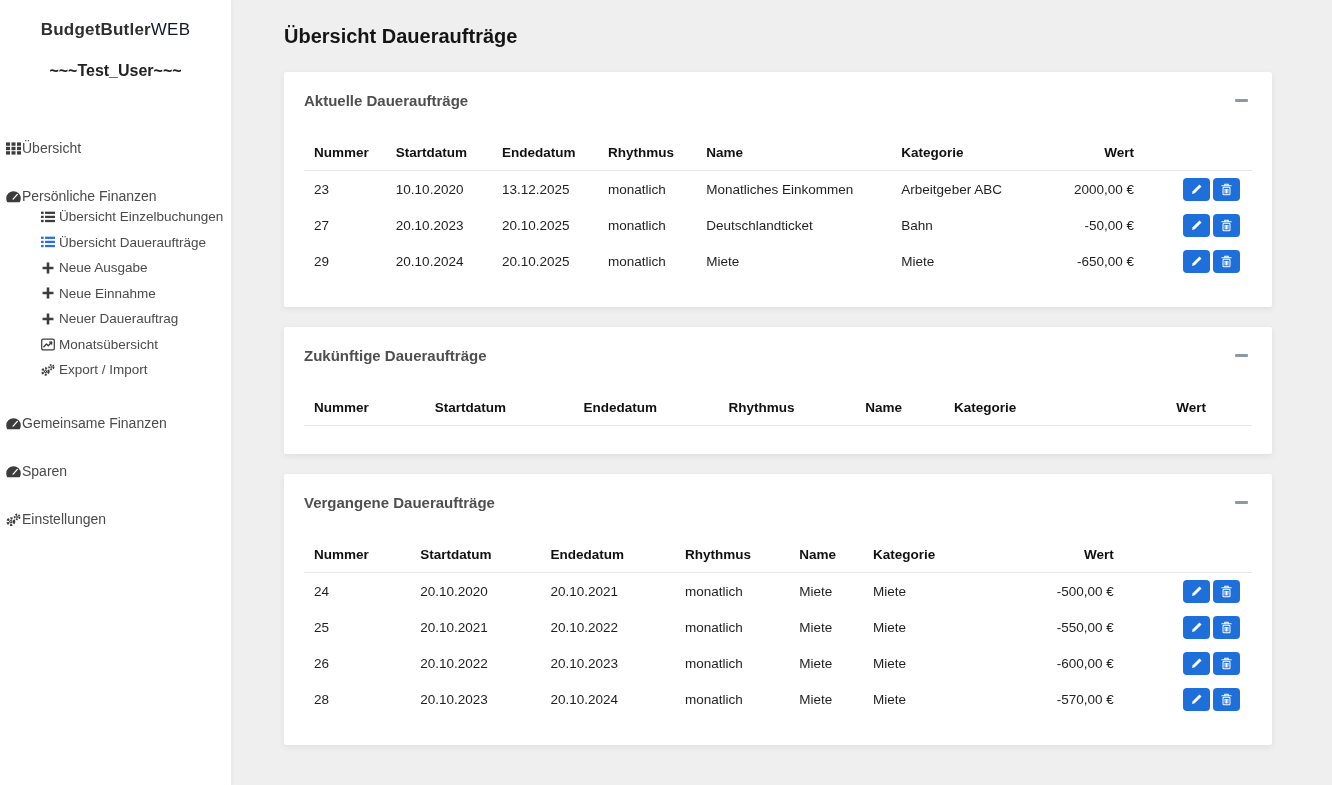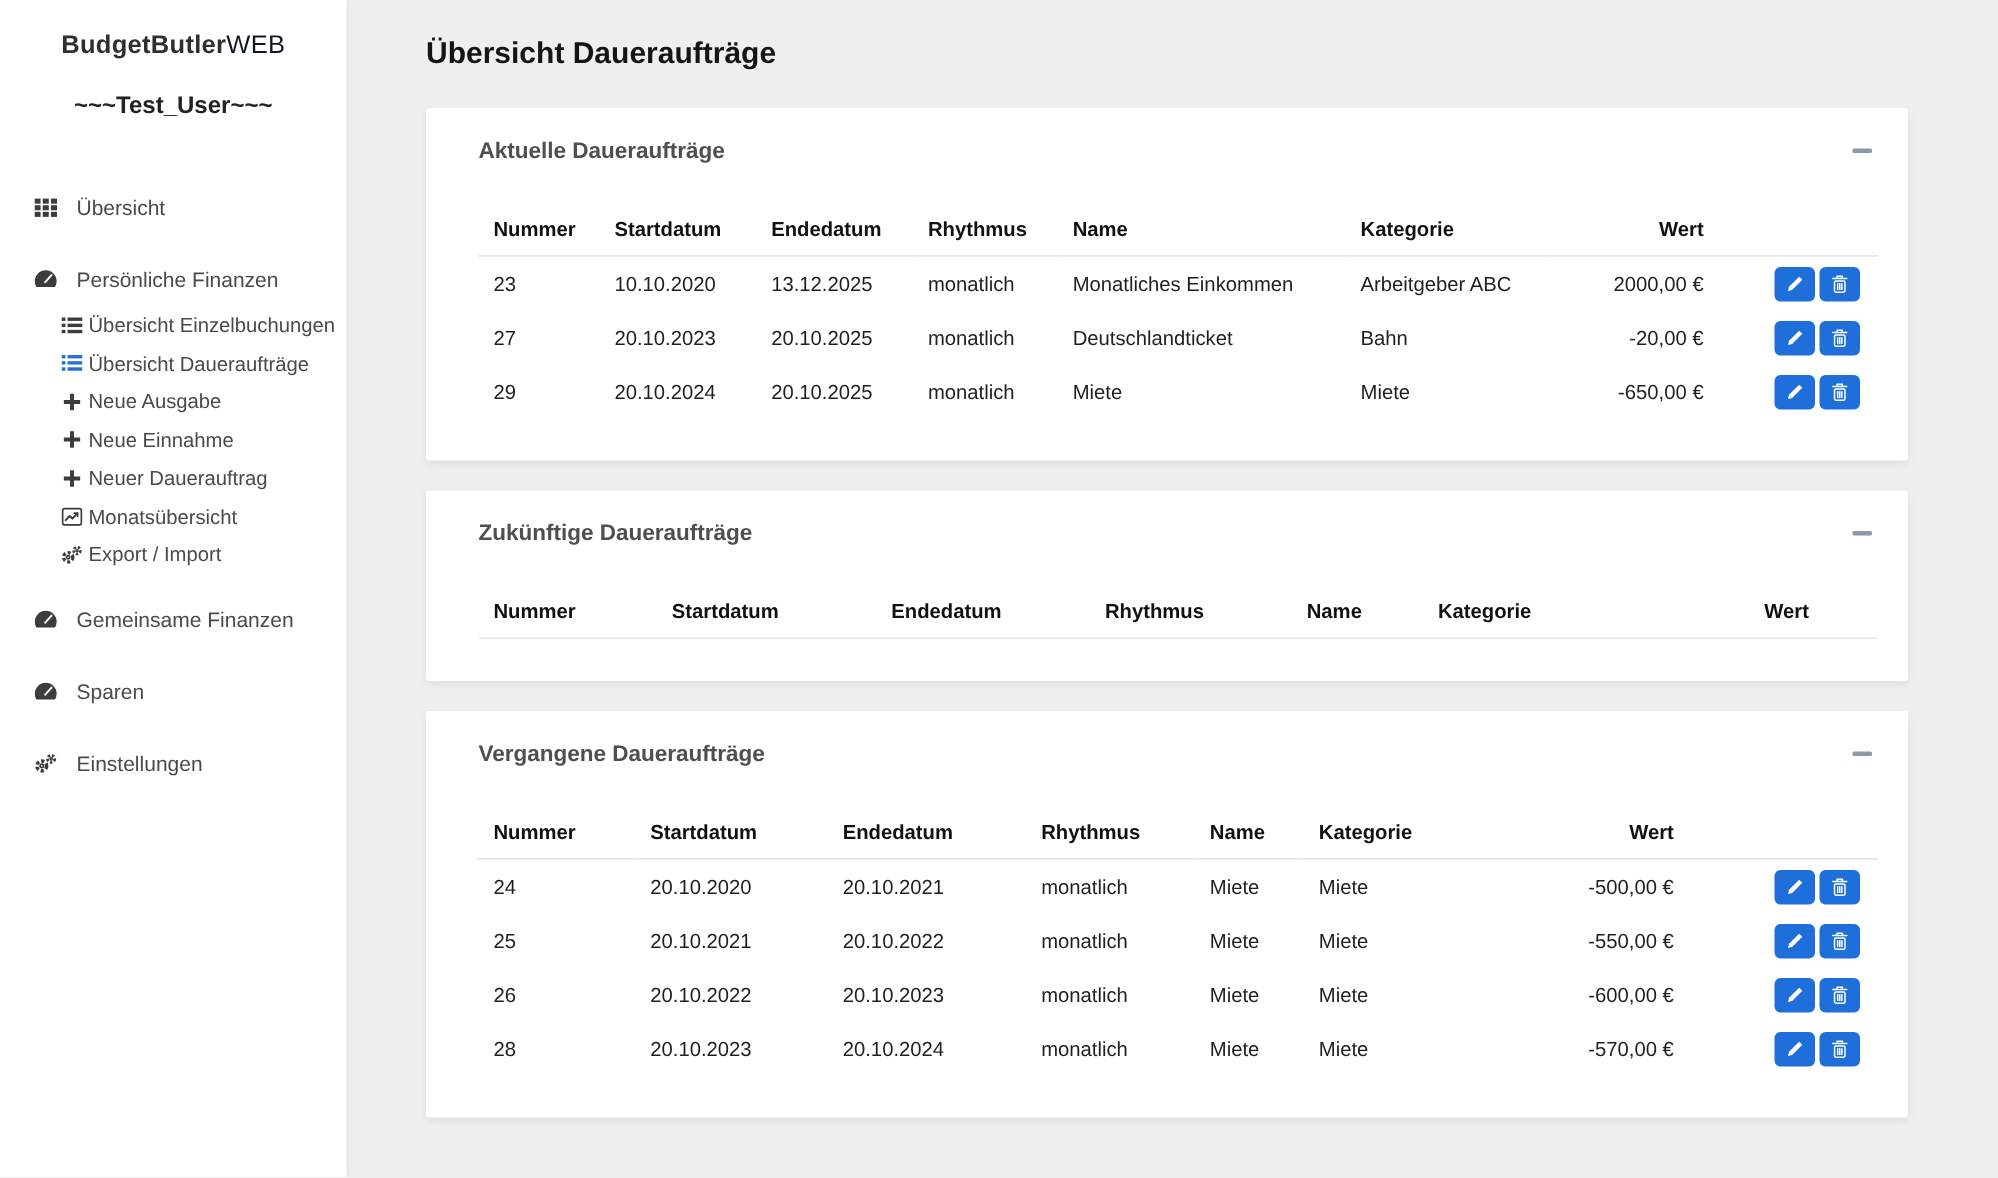--- a/index.html
+++ b/index.html
@@ -24,40 +24,40 @@
   .brand-bold{font-weight:700;color:#2f2f2f;}
   .brand-light{font-weight:400;color:#0f172a;}
   .user{text-align:center;font-weight:700;font-size:16px;color:#222;margin-top:22px;}
   .nav{margin-top:40px;}
   .nav-item{
     display:flex;align-items:center;
     color:#4a4a4a;cursor:pointer;white-space:nowrap;
   }
   .nav-item .icon{display:inline-flex;justify-content:center;align-items:center;color:#3c3c3c;}
   .nav-item .icon svg{display:block;}
-  .lvl0{height:36px;padding-left:21px;font-size:14px;gap:12px;}
+  .lvl0{height:36px;padding-left:4px;font-size:14px;gap:0;align-items:flex-end;}
   .lvl0 .icon{width:18px;}
   .lvl1{height:25.5px;padding-left:40px;font-size:13.5px;gap:4px;}
   .lvl1 .icon{width:15px;}
   .gap{margin-top:12px;}
   .nav-item.active .icon{color:#2a70db;}
   
   .main{
     flex:1;box-sizing:border-box;
     padding:24px 60px 0 53px;
   }
   .page-title{
     font-size:20px;font-weight:700;color:#151515;
     margin:0 0 24px 0;line-height:24px;
   }
   .panel{
     background:#fff;
     box-shadow:0 2px 6px rgba(0,0,0,.07);
     border-radius:2px;
-    padding:18px 20px 28px 35px;
+    padding:18px 20px 28px 20px;
     margin-bottom:20px;
   }
   .panel-head{display:flex;justify-content:space-between;align-items:center;height:20px;}
   .panel-title{font-size:15px;font-weight:700;color:#4f4f4f;margin:0;}
   .dash{width:13px;height:3px;background:#8d99aa;border-radius:1px;display:block;cursor:pointer;margin-right:4px;}
   
   table{width:100%;border-collapse:collapse;margin-top:26px;table-layout:fixed;}
   th{
     text-align:left;font-size:13.5px;font-weight:700;color:#111;
     padding:8px 10px 9px 10px;border-bottom:1.5px solid #e7e7e7;line-height:17px;
@@ -269,21 +269,21 @@
                 </span>
               </button></td>
           </tr>
           <tr>
             <td>27</td>
             <td>20.10.2023</td>
             <td>20.10.2025</td>
             <td>monatlich</td>
             <td>Deutschlandticket</td>
             <td>Bahn</td>
-            <td class="num">-20,00 €</td>
+            <td class="num">-50,00 €</td>
             <td class="actions"><button class="btn">
                 <span class="icon">
                   <svg width="12" height="12" viewBox="0 0 14 14">
                     <path d="M1.2 12.8l.75-3.2 7.9-7.9 2.45 2.45-7.9 7.9z" fill="#fff"></path>
                   </svg>
                 </span>
               </button><button class="btn">
                 <span class="icon">
                   <svg width="11" height="13" viewBox="0 0 12 14" fill="none" stroke="#fff" stroke-width="1.1" stroke-linecap="round">
                     <path d="M4.1 2.5V1.2h3.8v1.3"></path>

